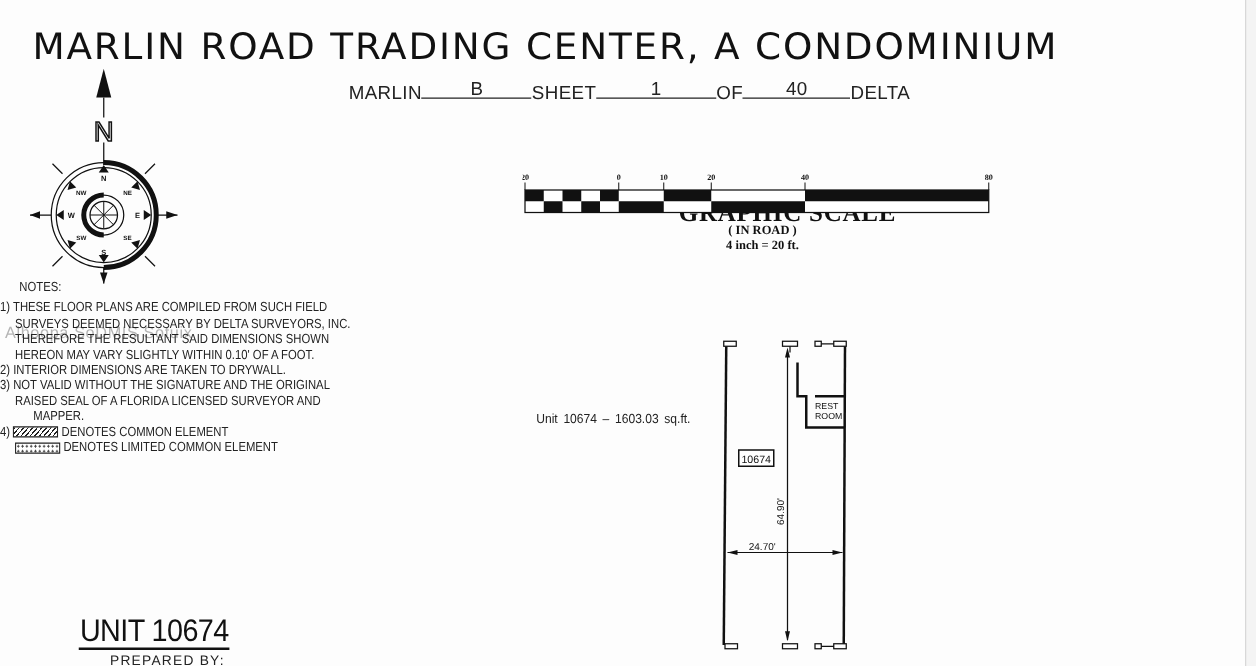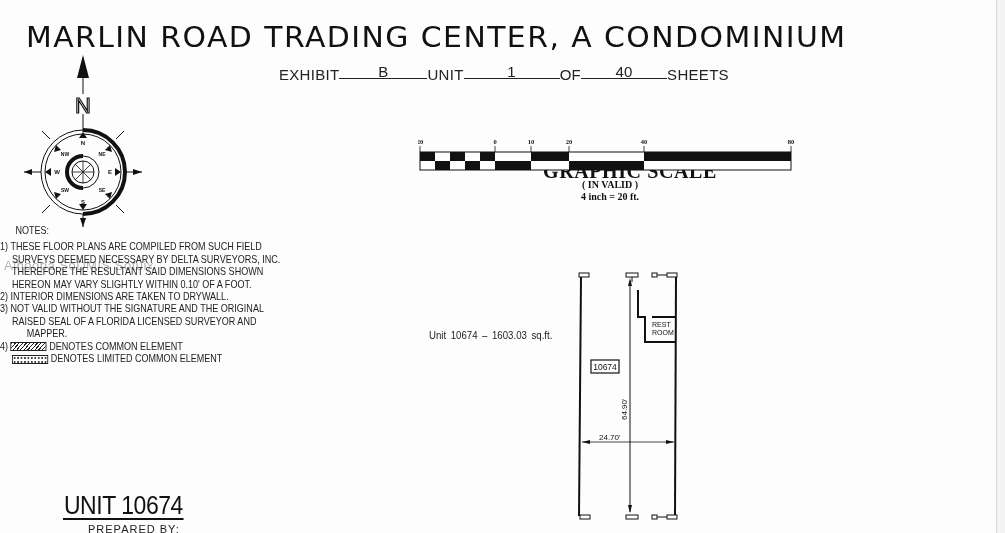--- a/index.html
+++ b/index.html
@@ -27,21 +27,21 @@
   .prepared { position:absolute; left:88px; top:523px; font-size:11px; letter-spacing:1px; color:#222; }
 </style>
 </head>
 <body>
 
 <div class="right-edge"></div>
 
 <div class="title">MARLIN ROAD TRADING CENTER, A CONDOMINIUM</div>
 
 <div class="exhibit-line">
-  <span>EXHIBIT</span><span class="u" style="width:88px">B</span><span>UNIT</span><span class="u" style="width:96px">1</span><span>OF</span><span class="u" style="width:86px">40</span><span>SHEETS</span>
+  <span>MARLIN</span><span class="u" style="width:88px">B</span><span>SHEET</span><span class="u" style="width:96px">1</span><span>OF</span><span class="u" style="width:86px">40</span><span>DELTA</span>
 </div>
 
 <svg class="compass" width="130" height="175" viewBox="0 0 130 175">
 
   <polygon points="63,3 57,26 69,26" fill="#111"></polygon>
   <line x1="63" y1="26" x2="63" y2="42" stroke="#111" stroke-width="1"></line>
   <text x="63" y="61" text-anchor="middle" font-family="Liberation Sans, sans-serif" font-size="22" fill="#fff" stroke="#111" stroke-width="1.2">N</text>
   <line x1="63" y1="62" x2="63" y2="80" stroke="#111" stroke-width="1"></line>
 
   <circle cx="63" cy="120" r="42" fill="none" stroke="#111" stroke-width="1"></circle>
@@ -145,21 +145,21 @@
       <rect x="62" y="14" width="15" height="9"></rect>
     <rect x="17" y="23" width="15" height="9"></rect>
       <rect x="47" y="23" width="15" height="9"></rect>
     <rect x="113" y="14" width="38" height="9"></rect>
       <rect x="226" y="14" width="147" height="9"></rect>
     <rect x="77" y="23" width="36" height="9"></rect>
       <rect x="151" y="23" width="75" height="9"></rect>
   </g>
 </svg>
 <div class="scale-caption">
-  <div>( IN VALID )</div>
+  <div>( IN ROAD )</div>
   <div>4 inch = 20 ft.</div>
 </div>
 
 <div class="unit-area">Unit 10674 – 1603.03  sq.ft.</div>
 
 <svg class="plan" width="120" height="273" viewBox="0 0 120 273">
   <g stroke="#111" fill="none" stroke-width="1">
 
     <line x1="11" y1="17" x2="9" y2="256" stroke-width="2"></line>
     <rect x="9" y="13" width="10" height="4" fill="#fff"></rect>

